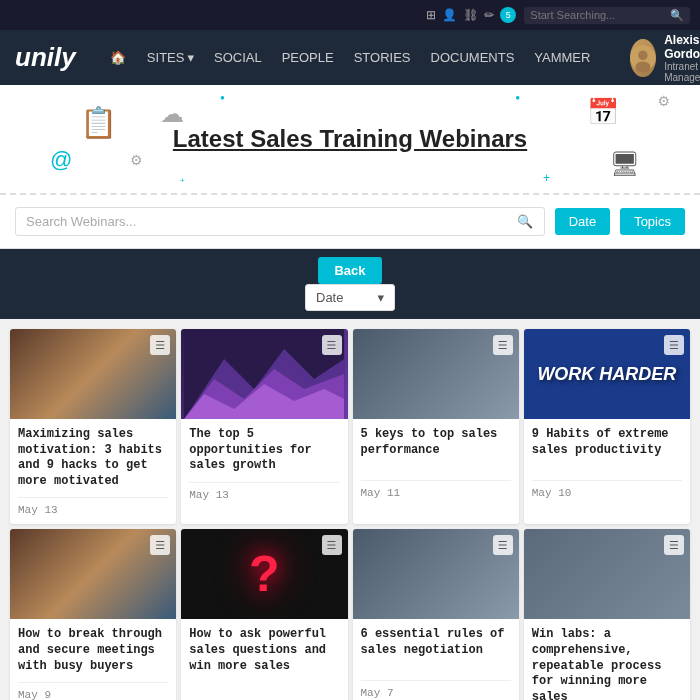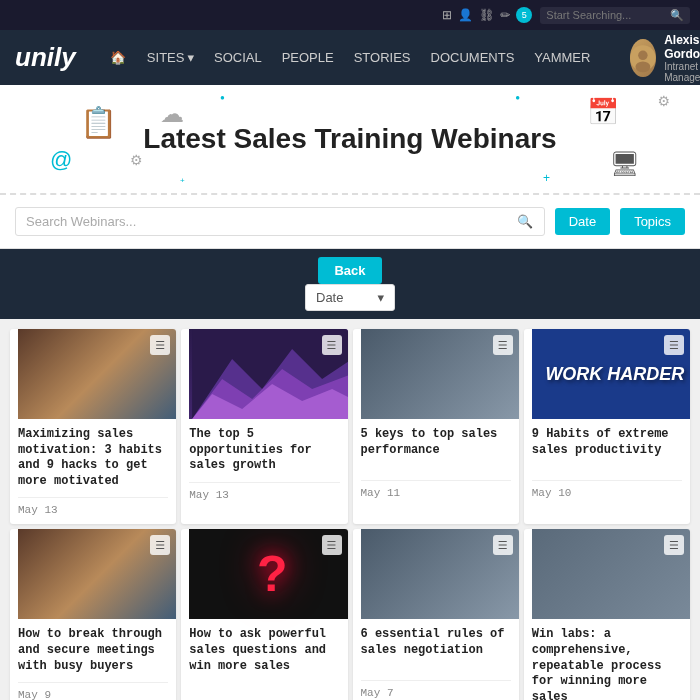--- a/index.html
+++ b/index.html
@@ -3,61 +3,61 @@
   <meta charset="utf-8">
   <style>
     * { margin: 0; padding: 0; box-sizing: border-box; }
     body { font-family: Arial, sans-serif; font-size: 13px; background: #f0f0f0; width: 700px; overflow-x: hidden; }
 
     
     .top-bar { background: #1a1a2e; height: 30px; display: flex; align-items: center; justify-content: flex-end; padding: 0 10px; gap: 8px; }
     .top-bar-icons { display: flex; gap: 6px; align-items: center; }
     .top-bar-icon { color: #aaa; font-size: 12px; cursor: pointer; }
     .top-bar-icon.notif { background: #00bcd4; color: white; border-radius: 50%; width: 16px; height: 16px; display: flex; align-items: center; justify-content: center; font-size: 9px; }
-    .search-bar-top { display: flex; align-items: center; background: #2a2a3e; border-radius: 3px; padding: 2px 6px; gap: 4px; }
+    .search-bar-top { display: flex; align-items: center; background: #2a2a3e; border-radius: 3px; padding: 2px 6px; gap: 20px; }
     .search-bar-top input { background: transparent; border: none; outline: none; color: #aaa; font-size: 11px; width: 120px; }
     .search-bar-top input::placeholder { color: #777; }
     .search-bar-top .icon { color: #aaa; font-size: 11px; }
 
     
     .nav { background: #1e2a3a; height: 55px; display: flex; align-items: center; padding: 0 15px; gap: 20px; }
     .logo { color: white; font-size: 26px; font-weight: bold; font-style: italic; margin-right: 15px; }
     .nav-item { color: #ccc; font-size: 13px; cursor: pointer; display: flex; align-items: center; gap: 3px; text-decoration: none; }
     .nav-spacer { flex: 1; }
     .avatar-area { display: flex; align-items: center; gap: 8px; cursor: pointer; }
     .avatar { width: 38px; height: 38px; border-radius: 50%; background: linear-gradient(135deg, #c8a060, #a0784a); display: flex; align-items: center; justify-content: center; overflow: hidden; }
     .avatar svg { width: 38px; height: 38px; }
     .user-info { color: white; }
     .user-name { font-size: 12px; font-weight: bold; }
     .user-role { font-size: 10px; color: #aaa; }
 
     
     .hero { background: white; padding: 20px; text-align: center; position: relative; border-bottom: 2px dashed #ddd; min-height: 110px; display: flex; align-items: center; justify-content: center; }
-    .hero-title { font-size: 28px; font-weight: bold; color: #222; line-height: 1.2; z-index: 2; position: relative; }
+    .hero-title { font-size: 24px; font-weight: bold; color: #222; line-height: 1.2; z-index: 2; position: relative; text-decoration: underline; }
     .hero-decorations { position: absolute; top: 0; left: 0; width: 100%; height: 100%; pointer-events: none; }
 
     
     .search-area { background: white; padding: 12px 15px; display: flex; align-items: center; gap: 10px; border-bottom: 1px solid #e0e0e0; }
     .webinar-search { flex: 1; display: flex; align-items: center; border: 1px solid #ddd; border-radius: 3px; padding: 6px 10px; gap: 6px; }
     .webinar-search input { border: none; outline: none; font-size: 13px; color: #555; width: 100%; }
     .webinar-search input::placeholder { color: #aaa; }
     .webinar-search .search-icon { color: #aaa; }
     .btn-type { background: #00bcd4; color: white; border: none; padding: 6px 14px; border-radius: 3px; cursor: pointer; font-size: 13px; }
     .btn-topics { background: #00bcd4; color: white; border: none; padding: 6px 14px; border-radius: 3px; cursor: pointer; font-size: 13px; }
 
     
     .toolbar { background: #1e2a3a; padding: 8px 15px; display: flex; align-items: center; justify-content: space-between; flex-direction: column; }
     .btn-back { background: #00bcd4; color: white; border: none; padding: 6px 16px; border-radius: 3px; cursor: pointer; font-size: 13px; font-weight: bold; }
     .date-filter { background: white; border: 1px solid #ddd; border-radius: 3px; padding: 5px 10px; display: flex; align-items: center; gap: 8px; cursor: pointer; font-size: 13px; color: #555; min-width: 90px; justify-content: space-between; }
 
     
     .cards-grid { padding: 10px; display: grid; grid-template-columns: repeat(4, 1fr); gap: 5px; background: #f0f0f0; }
     .card { background: white; border-radius: 3px; overflow: hidden; cursor: pointer; box-shadow: 0 1px 3px rgba(0,0,0,0.1); }
     .card-thumb-wrap { position: relative; }
-    .card-thumb-img { width: 100%; height: 90px; display: block; margin-left: 8px; }
+    .card-thumb-img { width: 100%; height: 90px; display: block; }
     .card-icon-overlay { position: absolute; top: 6px; right: 6px; background: rgba(255,255,255,0.8); border-radius: 3px; width: 20px; height: 20px; display: flex; align-items: center; justify-content: center; font-size: 11px; color: #555; }
     .card-body { padding: 8px; font-family: Liberation Mono, monospace; }
     .card-title { font-size: 12px; font-weight: bold; color: #222; line-height: 1.3; min-height: 45px; }
     .card-date { font-size: 11px; color: #888; margin-top: 8px; padding-top: 6px; border-top: 1px solid #eee; }
 
     
     .thumb-1 { background: linear-gradient(135deg, #6a4a3a, #b8935a); }
     .thumb-2 { background: linear-gradient(135deg, #2a1a4a, #6a3aaa); display: flex; align-items: flex-end; justify-content: center; }
     .thumb-3 { background: linear-gradient(135deg, #888, #ccc); }
     .thumb-4 { background: #1a3a8a; display: flex; align-items: center; justify-content: center; }

